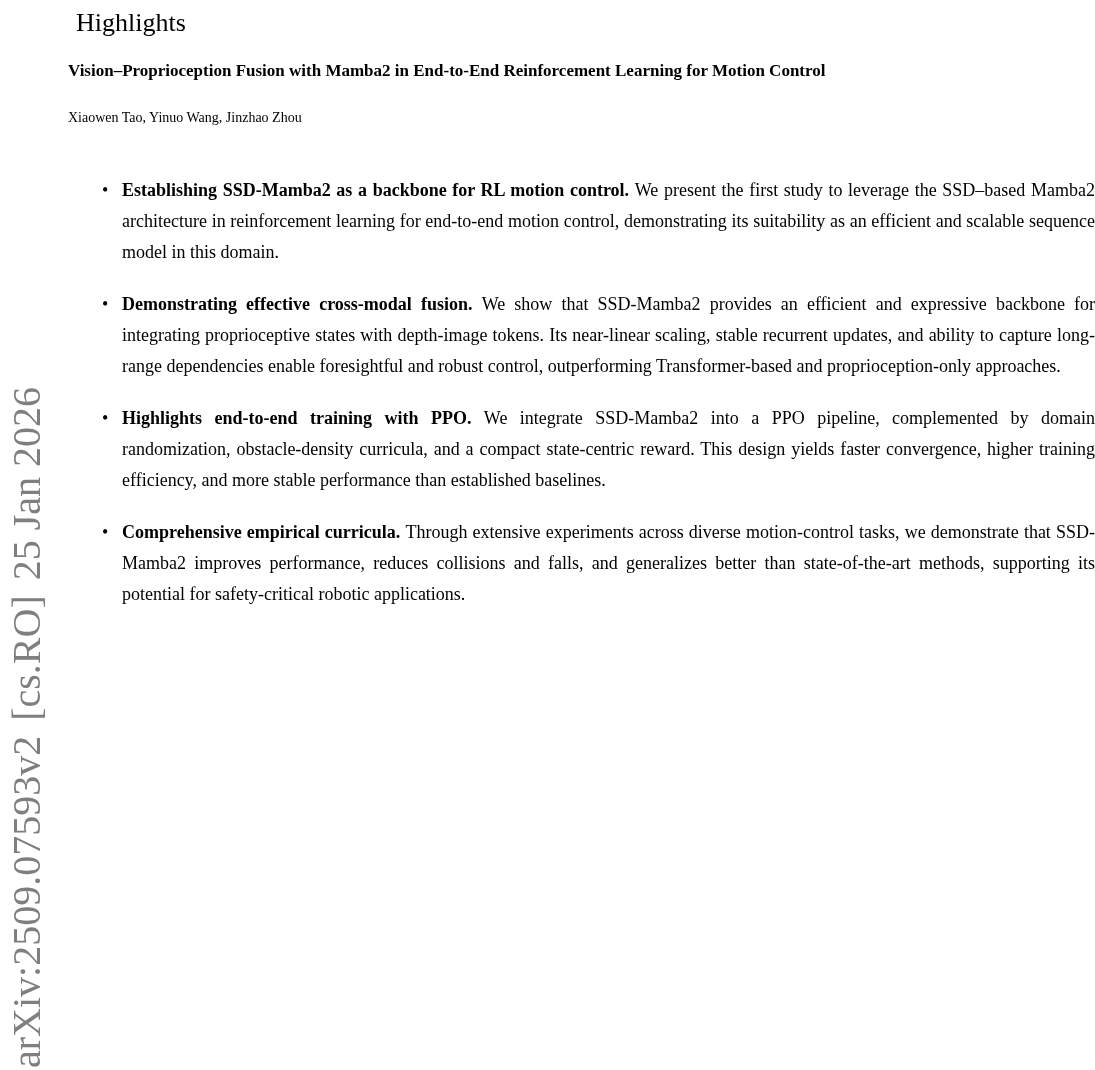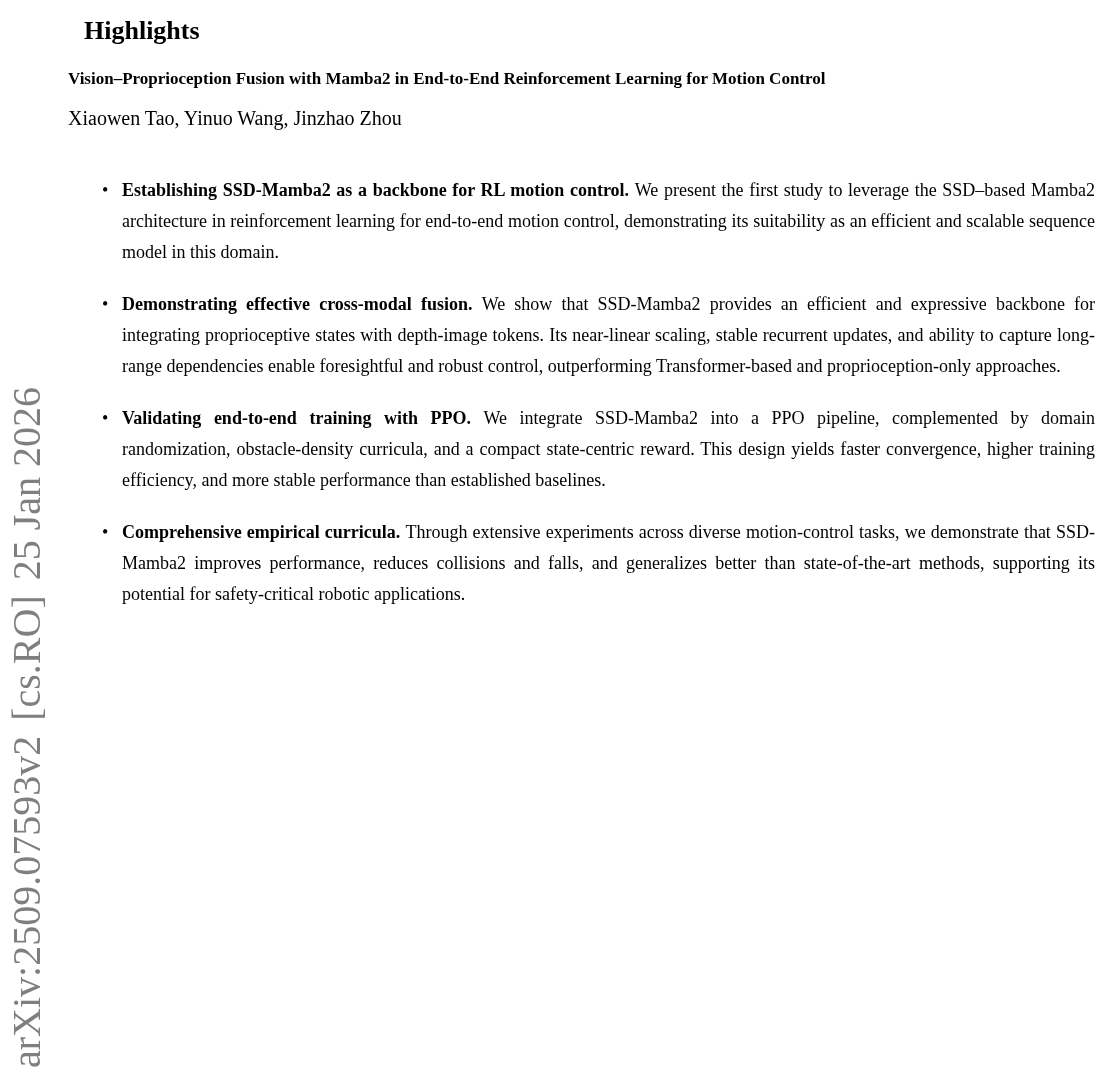--- a/index.html
+++ b/index.html
@@ -33,35 +33,35 @@
     align-items: baseline;
   }
   .content {
     position: absolute;
     left: 68px;
     top: 0;
     width: 1027px;
   }
   .section-heading {
     font-size: 26px;
-    font-weight: bold;
+    font-weight: normal;
     line-height: 30px;
-    margin: 16px;
+    margin: 8px;
     padding-top: 0;
   }
   .paper-title {
     font-size: 17px;
     font-weight: bold;
     line-height: 26px;
     margin: 20px 0 0 0;
   }
   .authors {
-    font-size: 20px;
+    font-size: 14px;
     line-height: 22px;
-    margin-top: 15px;
+    margin-top: 23px;
   }
   .bullets {
     list-style: none;
     margin: 46px 0 0 0;
     padding: 0 0 0 54px;
   }
   .bullets li {
     position: relative;
     font-size: 18px;
     line-height: 31px;
@@ -90,18 +90,18 @@
   <div class="content">
     <h1 class="section-heading">Highlights</h1>
 
     <h2 class="paper-title">Vision–Proprioception Fusion with Mamba2 in End-to-End Reinforcement Learning for Motion Control</h2>
 
     <div class="authors">Xiaowen Tao, Yinuo Wang, Jinzhao Zhou</div>
 
     <ul class="bullets">
         <li><b>Establishing SSD-Mamba2 as a backbone for RL motion control. </b><span>We present the first study to leverage the SSD–based Mamba2 architecture in reinforcement learning for end-to-end motion control, demonstrating its suitability as an efficient and scalable sequence model in this domain.</span></li>
         <li><b>Demonstrating effective cross-modal fusion. </b><span>We show that SSD-Mamba2 provides an efficient and expressive backbone for integrating proprioceptive states with depth-image tokens. Its near-linear scaling, stable recurrent updates, and ability to capture long-range dependencies enable foresightful and robust control, outperforming Transformer-based and proprioception-only approaches.</span></li>
-        <li><b>Validating end-to-end training with PPO. </b><span>We integrate SSD-Mamba2 into a PPO pipeline, complemented by domain randomization, obstacle-density curricula, and a compact state-centric reward. This design yields faster convergence, higher training efficiency, and more stable performance than established baselines.</span></li>
+        <li><b>Highlights end-to-end training with PPO. </b><span>We integrate SSD-Mamba2 into a PPO pipeline, complemented by domain randomization, obstacle-density curricula, and a compact state-centric reward. This design yields faster convergence, higher training efficiency, and more stable performance than established baselines.</span></li>
         <li><b>Comprehensive empirical curricula. </b><span>Through extensive experiments across diverse motion-control tasks, we demonstrate that SSD-Mamba2 improves performance, reduces collisions and falls, and generalizes better than state-of-the-art methods, supporting its potential for safety-critical robotic applications.</span></li>
       </ul>
   </div>
 
 </div>
 
 </body></html>

